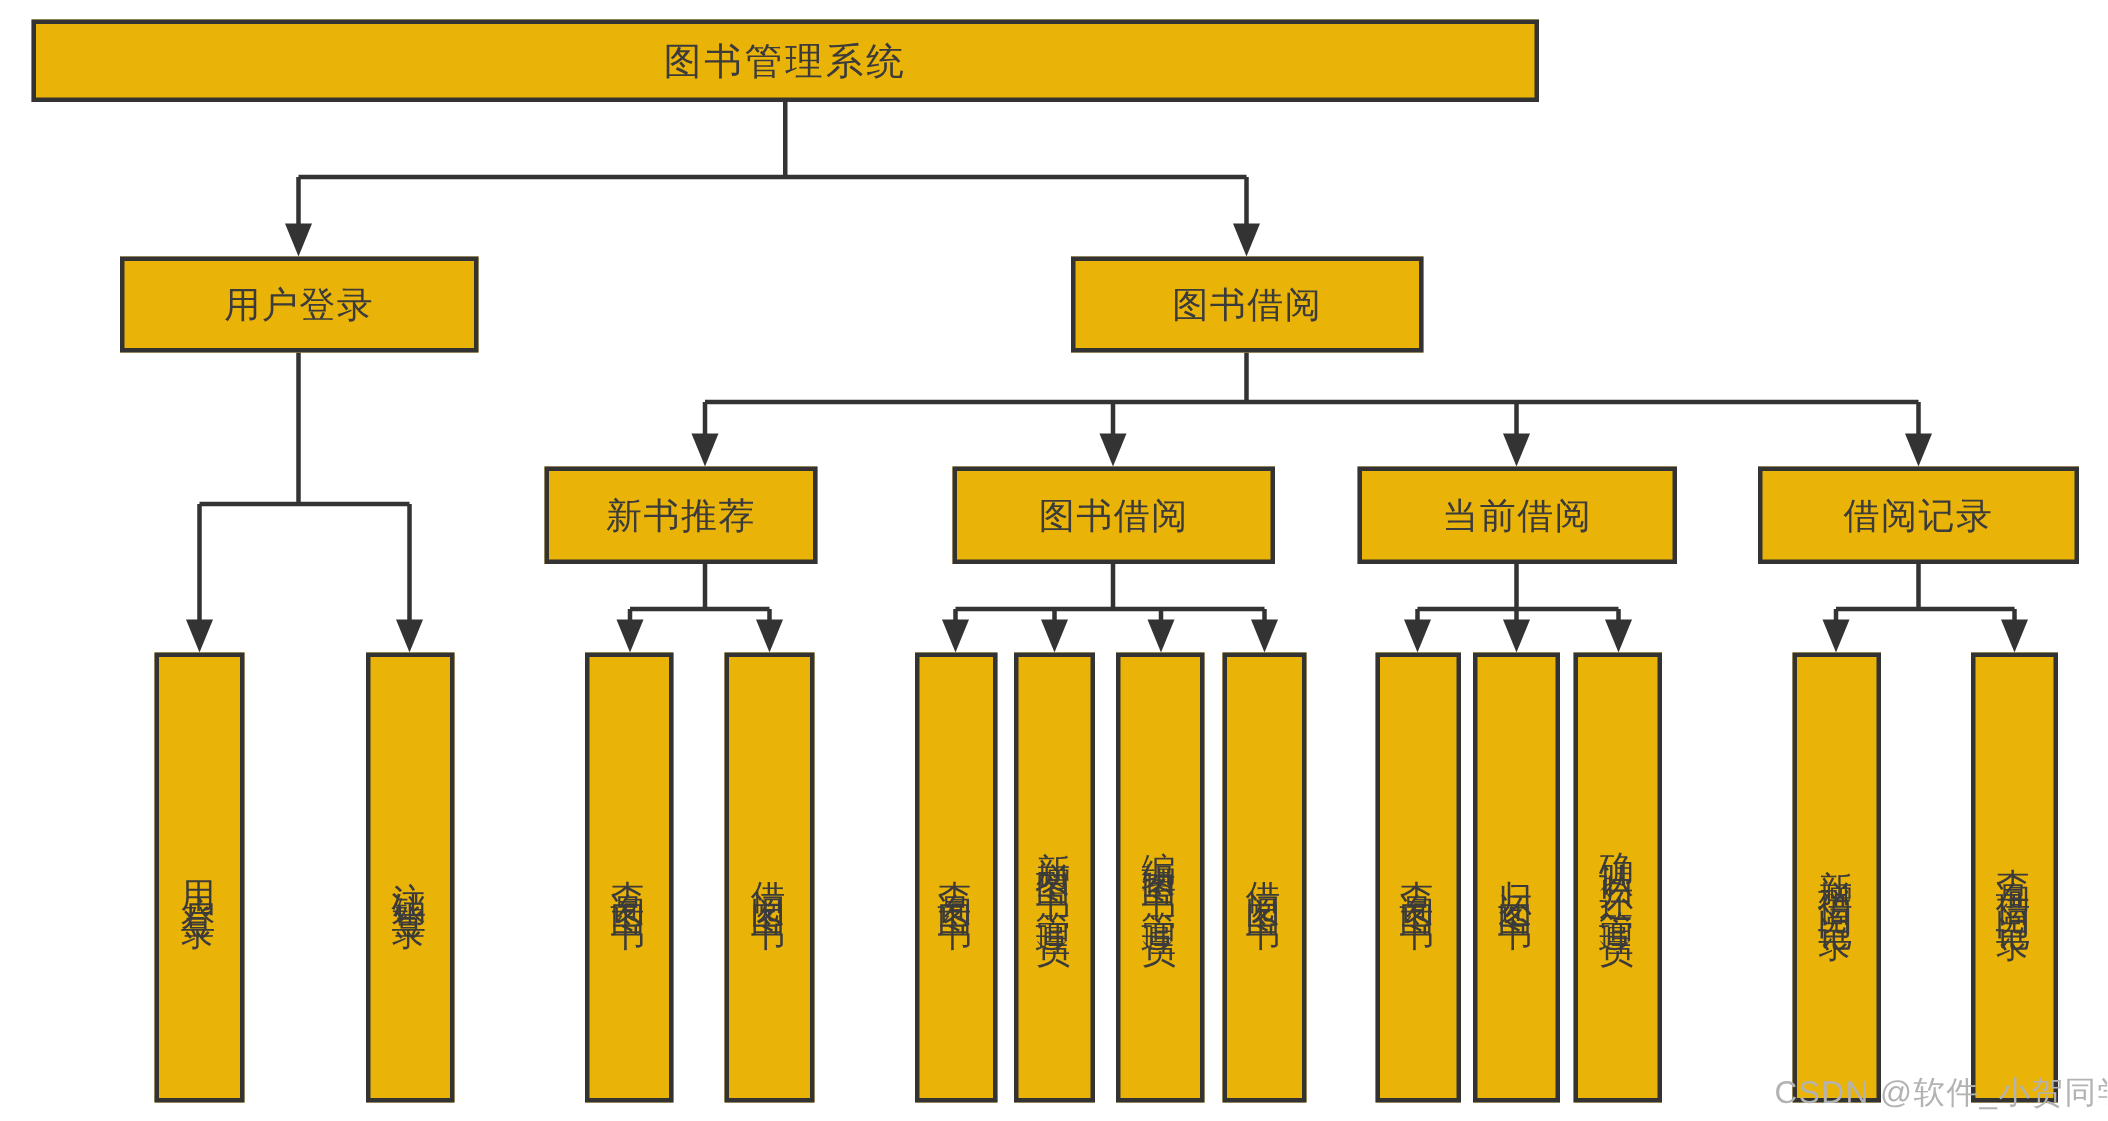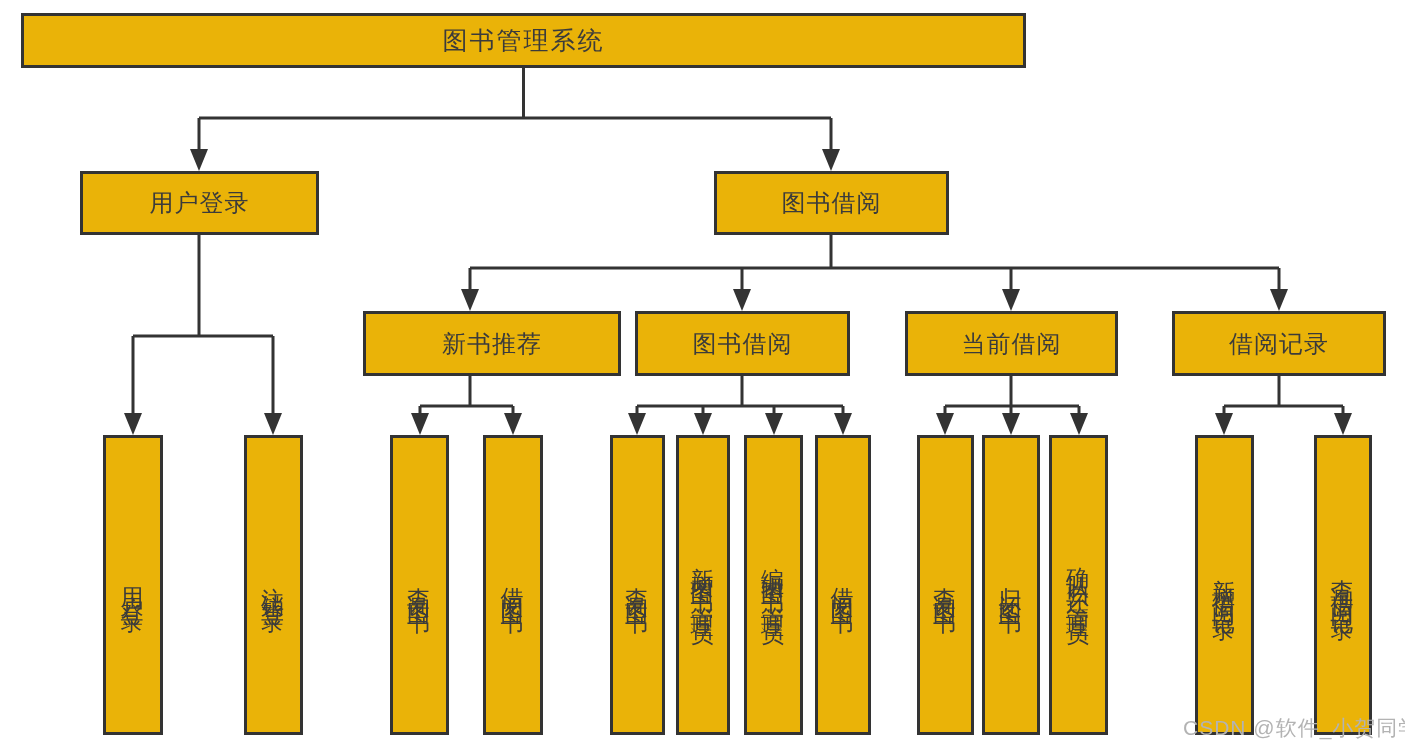--- a/index.html
+++ b/index.html
@@ -74,21 +74,21 @@
     <span>图书管理系统</span>
   </div>
 
   <div class="box h-md" style="left:80px;top:171px;width:239px;height:64px">
     <span>用户登录</span>
   </div>
   <div class="box h-md" style="left:714px;top:171px;width:235px;height:64px">
     <span>图书借阅</span>
   </div>
 
-  <div class="box h-md" style="left:363px;top:311px;width:258px;height:65px">
+  <div class="box h-md" style="left:363px;top:311px;width:182px;height:65px">
     <span>新书推荐</span>
   </div>
   <div class="box h-md" style="left:905px;top:311px;width:213px;height:65px">
     <span>当前借阅</span>
   </div>
   <div class="box h-md" style="left:635px;top:311px;width:215px;height:65px">
     <span>图书借阅</span>
   </div>
   <div class="box h-md" style="left:1172px;top:311px;width:214px;height:65px">
     <span>借阅记录</span>

